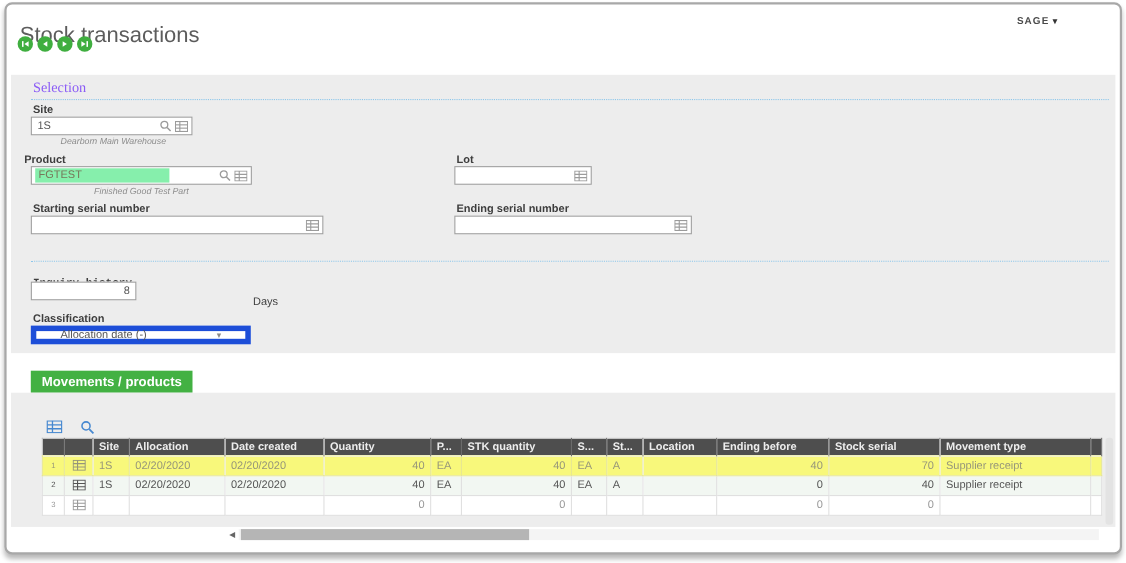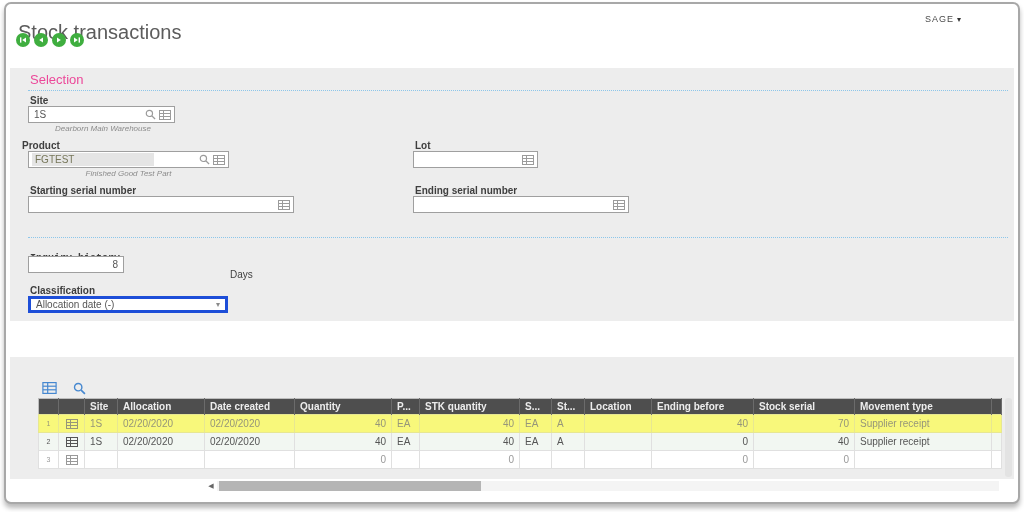--- a/index.html
+++ b/index.html
@@ -3,43 +3,43 @@
 <meta charset="utf-8">
 <style>
   html,body{margin:0;padding:0;}
   body{width:1024px;height:512px;background:#fff;position:relative;overflow:hidden;
        font-family:"Liberation Sans",sans-serif;}
   .abs{position:absolute;}
   .frame{position:absolute;left:4px;top:2px;width:1012px;height:498px;background:#fff;
          border:2px solid #a8a8a8;border-radius:7px;box-shadow:0 4px 5px rgba(0,0,0,.28);}
   .title{left:12px;top:4px;font-size:20px;color:#5c5c5c;font-weight:400;}
   .sage{left:860px;top:10px;width:96px;text-align:right;font-size:9px;letter-spacing:1px;
-        color:#4a4a4a;cursor:pointer;}
+        color:#4a4a4a;cursor:pointer;font-weight:bold;}
   .sage .caret{font-size:8px;color:#333;margin-left:3px;}
   .navrow{left:10px;top:29px;display:flex;gap:4px;}
   .navbtn{width:14px;height:14px;border-radius:50%;background:#3fae3f;display:flex;
           align-items:center;justify-content:center;cursor:pointer;}
   .panel{background:#ededed;}
   .sel-panel{left:4px;top:64px;width:1004px;height:253px;}
   .mov-panel{left:4px;top:353px;width:1004px;height:122px;}
-  .section-title{left:24px;top:68px;font-size:13px;color:#ec4899;}
+  .section-title{left:24px;top:68px;font-size:13px;color:#8b5cf6;font-family:Liberation Serif, serif;}
   .dotline{border-top:1px dotted #8cc6ea;height:0;}
   .lbl{font-size:10px;font-weight:bold;color:#3e3e3e;}
   .fieldbox{background:#fff;border:1px solid #9f9f9f;height:17px;box-sizing:border-box;
             display:flex;align-items:center;padding:0 3px;}
   .bare{border:none;outline:none;flex:1;min-width:0;font-size:10px;color:#555;
         background:transparent;height:100%;padding:0 2px;font-family:inherit;}
   .bare.ralign{text-align:right;}
   .fIcons{margin-left:auto;display:flex;gap:3px;color:#9b9b9b;align-items:center;}
   .fIcons svg{display:block;cursor:pointer;}
   .desc{font-style:italic;font-size:8px;color:#8c8c8c;}
-  .hl{background:#e5e5e5;color:#77775a;font-size:10px;height:13px;line-height:13px;
+  .hl{background:#86efac;color:#77775a;font-size:10px;height:13px;line-height:13px;
       width:122px;padding:0 3px;box-sizing:border-box;}
-  .selectbox{background:#fff;border:3px solid #1d4ed8;height:17px;box-sizing:border-box;
-             display:flex;align-items:center;padding:0 5px;font-size:10px;color:#555;cursor:pointer;}
+  .selectbox{background:#fff;border:5px solid #1d4ed8;height:17px;box-sizing:border-box;
+             display:flex;align-items:center;padding:0 22px;font-size:10px;color:#555;cursor:pointer;}
   .selectbox .caret{margin-left:auto;color:#8a8a8a;font-size:8px;}
   .unit{font-size:10px;color:#3e3e3e;margin-top:10px;}
   .tab{left:22px;top:333px;background:#43b143;color:#fff;font-size:12px;font-weight:bold;
        padding:3px 10px;height:14px;line-height:14px;cursor:pointer;}
   .gridtools{left:36px;top:378px;display:flex;gap:16px;color:#4688d0;}
   .gridtools svg{cursor:pointer;display:block;}
   .grid{border-collapse:collapse;table-layout:fixed;width:963px;font-size:10px;
         background:#fff;border:1px solid #bdbdbd;}
   .grid th{background:#4e4e4e;color:#ededed;font-weight:600;text-align:left;padding:2px 5px;
            border-right:1px solid #6b6b6b;height:15px;overflow:hidden;white-space:nowrap;
@@ -178,20 +178,21 @@
     <input class="bare ralign" value="8" style="">
   </div>
   <div class="abs unit" style="left:224px;top:255px;">Days</div>
 
   <div class="abs lbl" style="left:24px;top:281px;text-align:center;">Classification</div>
   <div class="abs selectbox" style="left:22px;top:292px;width:200px;">
     <span>Allocation date (-)</span>
     <span class="caret">▾</span>
   </div>
 
+  <div class="abs tab">Movements / products</div>
   <div class="abs panel mov-panel"></div>
 
   <div class="abs gridtools">
     <svg width="15" height="12">
         <use href="#sym-grid"></use>
       </svg>
     <svg width="13" height="13">
         <use href="#sym-search"></use>
       </svg>
   </div>

